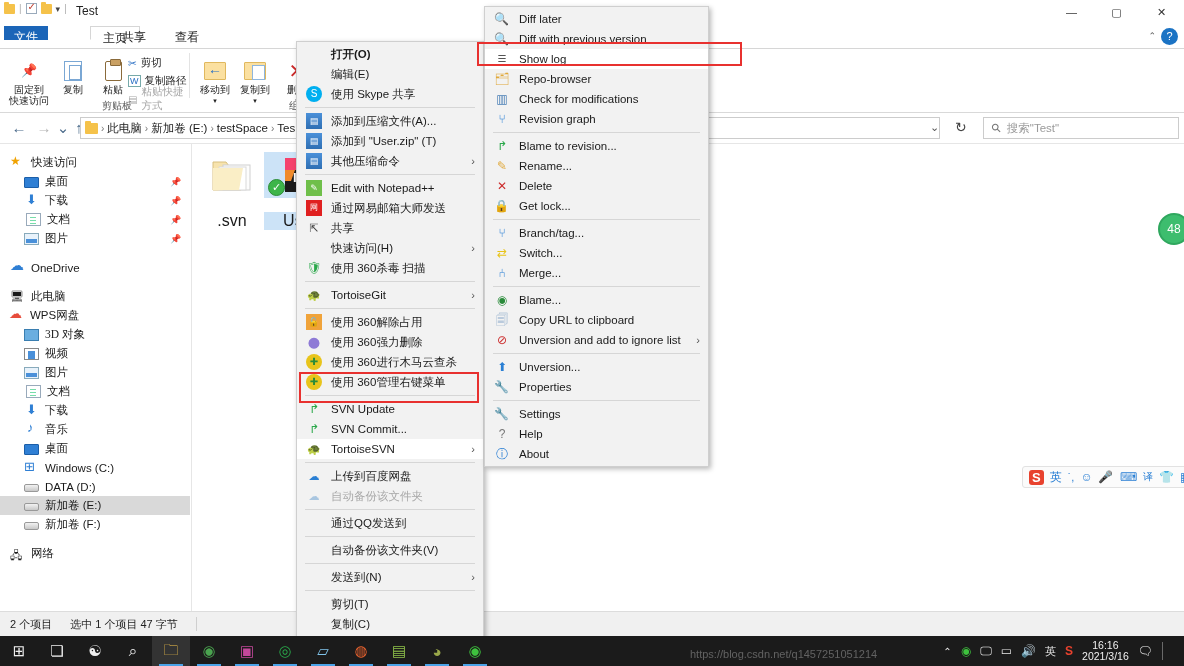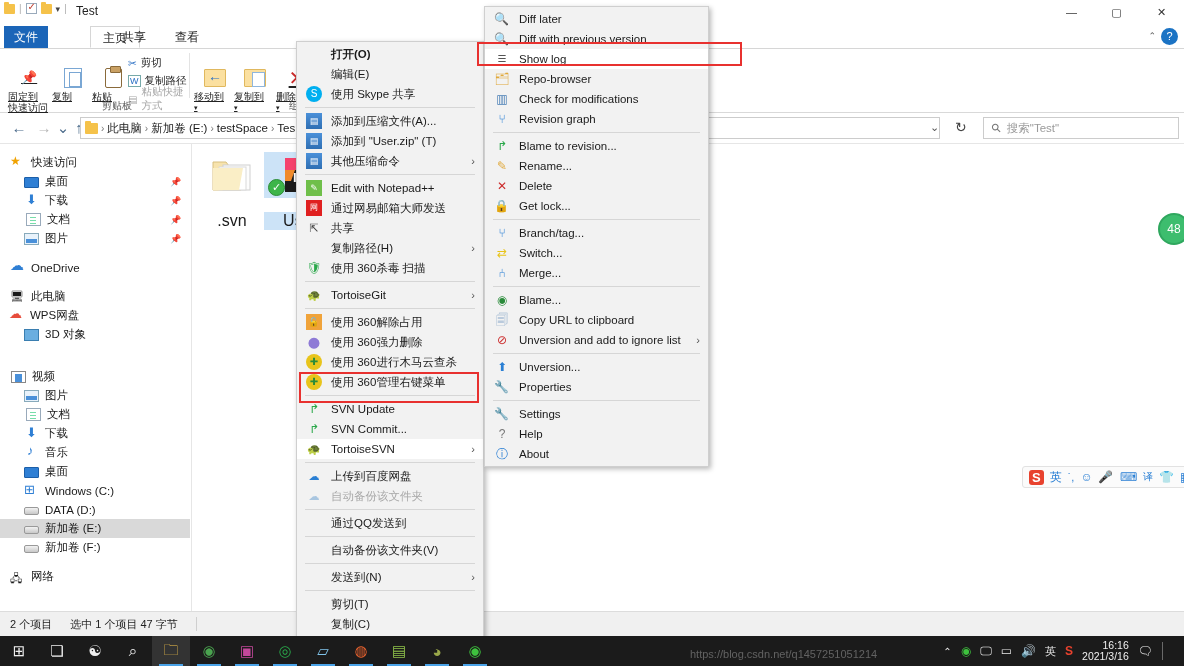--- a/index.html
+++ b/index.html
@@ -20,34 +20,34 @@
   .qat .sep { color:#b0b0b0; font-size:10px; }
   .qat .chk { width:11px;height:11px;border:1px solid #9ab; background:#fff; position:relative;}
   .qat .chk:after{content:"✓"; position:absolute; left:1px; top:-3px; font-size:10px; color:#c0392b;}
   .qat .caret { font-size:9px; color:#444; }
   .wintitle { position:absolute; left:76px; top:4px; font-size:12px; color:#222; }
   .wbtns { position:absolute; right:0; top:0; display:flex; }
   .wbtn { width:45px; height:24px; display:flex; align-items:center; justify-content:center; font-size:11px; color:#333;}
 
   
   .tabstrip { position:absolute; left:0; top:26px; width:1184px; height:22px; background:#fff; }
-  .tab { position:absolute; top:0; height:22px; padding:0 12px; font-size:12px; line-height:22px; color:#222; }
+  .tab { position:absolute; top:0; height:14px; padding:0 12px; font-size:12px; line-height:22px; color:#222; }
   .tab.file { background:#1b65b8; color:#fff; left:4px; width:44px; padding:0; text-align:center; }
   .tab.active { border:1px solid #d6d6d6; border-bottom:1px solid #fff; background:#fff; }
   .helpbtn { position:absolute; right:6px; top:2px; width:17px;height:17px;border-radius:50%;
              background:#1b73c4; color:#fff; font-size:11px; line-height:17px; text-align:center; }
   .caretup { position:absolute; right:28px; top:5px; font-size:9px; color:#555;}
 
   
   .ribbon { position:absolute; left:0; top:48px; width:1184px; height:65px; background:#fff;
             border-top:1px solid #d6d6d6; border-bottom:1px solid #d9d9d9; }
   .rgroup { position:absolute; top:0; height:65px; }
   .rgroup .glabel { position:absolute; bottom:1px; width:100%; text-align:center; font-size:10px; color:#555;padding-left:44px; }
   .rgroup .gdiv { position:absolute; right:0; top:4px; bottom:16px; width:1px; background:#e3e3e3; }
-  .bigbtn { position:absolute; top:16px; width:42px; font-size:10px; color:#222;text-decoration:underline; }
+  .bigbtn { position:absolute; top:9px; width:42px; text-align:center; font-size:10px; color:#222; }
   .bigbtn .ic { height:26px; display:flex; align-items:center; justify-content:center; }
   .bigbtn .lb { line-height:11px; }
   .smallrow { position:absolute; font-size:10.5px; color:#222; display:flex; align-items:center; gap:4px; height:16px;}
   .smallrow.dis { color:#a6a6a6; }
 
   
   .pin { display:inline-block; width:16px;height:16px; position:relative; }
   .pin:before{content:"📌"; font-size:13px;}
   .copyic{ width:18px;height:20px; background:#fff; border:1px solid #7aa7d4; position:relative; display:inline-block;}
   .copyic:after{content:""; position:absolute; left:4px; top:3px; width:10px;height:13px;background:#fff;border:1px solid #7aa7d4;}
@@ -141,21 +141,21 @@
   .imebar .s { color:#fff; background:#e8422e; font-weight:bold; font-size:13px; border-radius:3px; padding:0 3px;}
   .imebar .t { color:#2a7fd4; font-size:12px; }
 
   
   .taskbar { position:absolute; left:0; top:636px; width:1184px; height:30px; background:#1b1b1b; }
   .tbicons { position:absolute; left:0; top:0; height:30px; display:flex; align-items:center; }
   .tbi { width:38px; height:30px; display:flex; align-items:center; justify-content:center; font-size:15px; color:#eee; position:relative;}
   .tbi.act { background:#333333; }
   .tbi .underline { position:absolute; bottom:0; left:7px; right:7px; height:2px; background:#4aa3e8; }
   .tray { position:absolute; right:0; top:0; height:30px; display:flex; align-items:center; gap:9px; padding-right:8px; color:#e8e8e8; font-size:12px;}
-  .clock { text-align:right; line-height:11px; font-size:10.5px; color:#f0f0f0; }
+  .clock { text-align:center; line-height:11px; font-size:10.5px; color:#f0f0f0; }
   .watermark { position:absolute; left:690px; top:648px; font-size:11px; color:#6f6f6f; opacity:.85; }
   .shownotif { width:14px;height:18px;border-left:1px solid #6a6a6a; }
 </style>
 </head>
 <body>
 
 <div id="app">
 
   <div class="titlebar">
     <div class="qat">
@@ -318,25 +318,25 @@
 
       <div class="navgap"></div>
       <div class="navitem">
         <span class="nicon i-pc"></span>
         <span>此电脑</span>
       </div>
       <div class="navitem" style="padding-left:9px;">
         <span class="nicon i-wps"></span>
         <span>WPS网盘</span>
       </div>
-      <div class="navitem" style="padding-left:24px;">
+      <div class="navitem" style="padding-left:24px;font-family:Liberation Serif, serif;">
         <span class="nicon i-3d"></span>
         <span>3D 对象</span>
       </div>
-      <div class="navitem" style="padding-left:11px;margin-top:23px;">
+      <div class="navitem" style="padding-left:24px;">
         <span class="nicon i-video"></span>
         <span>视频</span>
       </div>
       <div class="navitem" style="padding-left:24px;">
         <span class="nicon i-pic"></span>
         <span>图片</span>
       </div>
       <div class="navitem" style="padding-left:24px;">
         <span class="nicon i-doc"></span>
         <span>文档</span>
@@ -462,21 +462,21 @@
     <div class="mi">
         <span class="mic" style="background:#e02020;color:#fff;font-size:8px;">网</span>
         <span>通过网易邮箱大师发送</span>
       </div>
     <div class="mi">
         <span class="mic" style="font-size:11px;color:#444;">⇱</span>
         <span>共享</span>
       </div>
     <div class="mi">
         <span class="mic"></span>
-        <span>复制路径(H)</span>
+        <span>快速访问(H)</span>
         <span class="arr">›</span>
       </div>
     <div class="mi">
         <span class="mic" style="color:#2aa84a;font-size:12px;">🛡</span>
         <span>使用 360杀毒 扫描</span>
       </div>
     <div class="msep"></div>
     <div class="mi">
         <span class="mic" style="font-size:11px;">🐢</span>
         <span>TortoiseGit</span>

